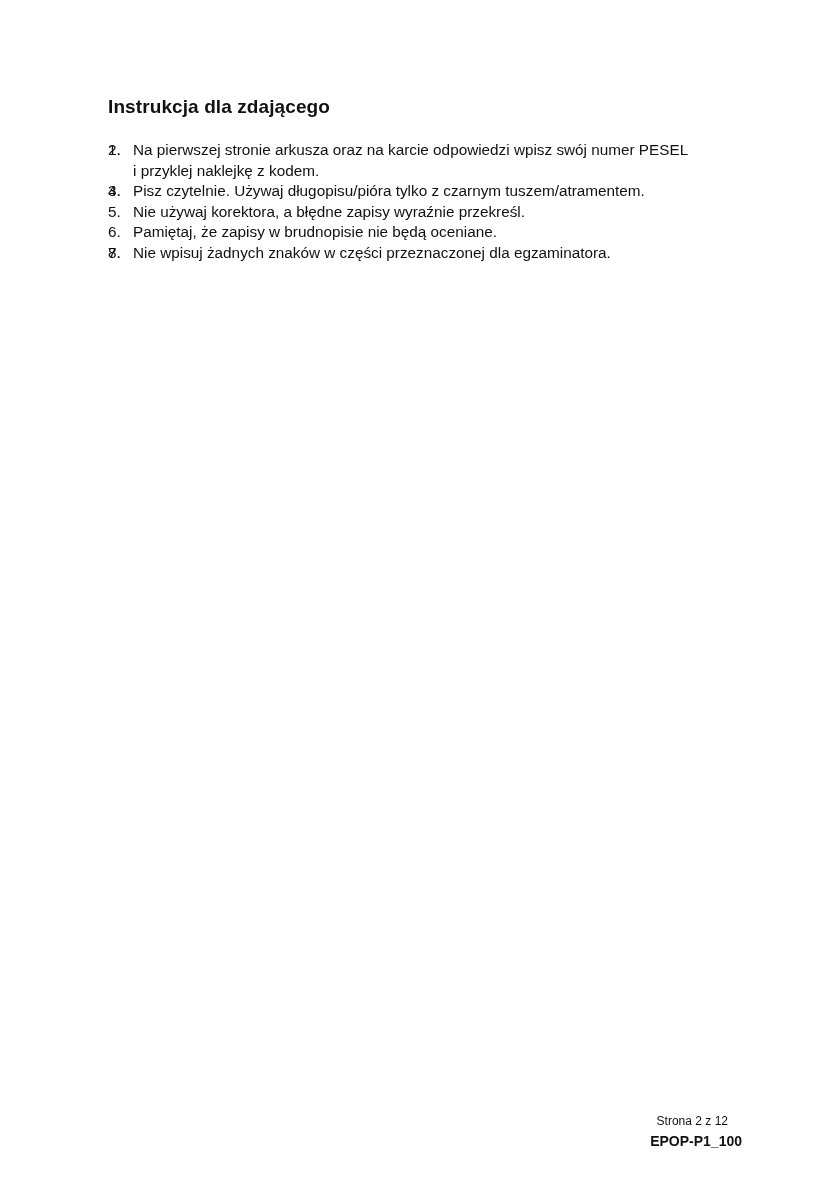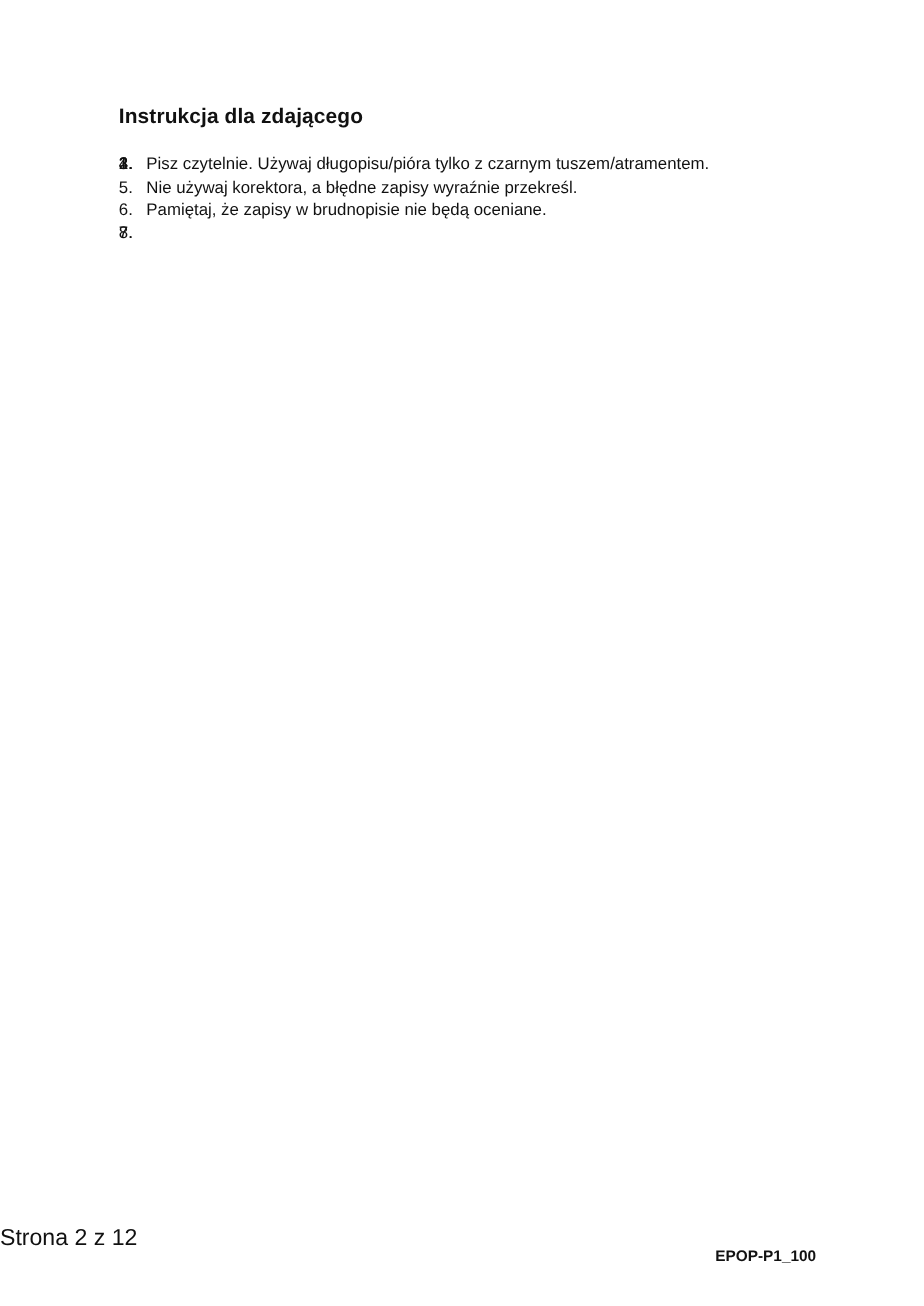--- a/index.html
+++ b/index.html
@@ -38,42 +38,43 @@
     .list .num {
       position: absolute;
       left: 0;
       top: 0;
     }
     .footer-page {
       position: absolute;
       left: 0;
       width: 728px;
       top: 1114px;
-      text-align: left;
-      font-size: 21px;
+      text-align: right;
+      font-size: 12px;
     }
     .footer-code {
       position: absolute;
       right: 98px;
       top: 1133px;
       font-size: 14px;
       font-weight: bold;
     }
   </style>
 </head>
 <body>
 
 <h1 class="title">Instrukcja dla zdającego</h1>
 
 <ol class="list">
   <li>
     <span class="num">1.</span>
   </li>
   <li>
     <span class="num">2.</span>
+    <span>Na pierwszej stronie arkusza oraz na karcie odpowiedzi wpisz swój numer PESEL<br>i przyklej naklejkę z kodem.</span>
   </li>
   <li>
     <span class="num">3.</span>
   </li>
   <li>
     <span class="num">4.</span>
     <span>Pisz czytelnie. Używaj długopisu/pióra tylko z czarnym tuszem/atramentem.</span>
   </li>
   <li>
     <span class="num">5.</span>
@@ -81,17 +82,18 @@
   </li>
   <li>
     <span class="num">6.</span>
     <span>Pamiętaj, że zapisy w brudnopisie nie będą oceniane.</span>
   </li>
   <li>
     <span class="num">7.</span>
   </li>
   <li>
     <span class="num">8.</span>
+    <span>Nie wpisuj żadnych znaków w części przeznaczonej dla egzaminatora.</span>
   </li>
 </ol>
 
 <div class="footer-page">Strona 2 z 12</div>
 <div class="footer-code">EPOP-P1_100</div>
 
 </body></html>

